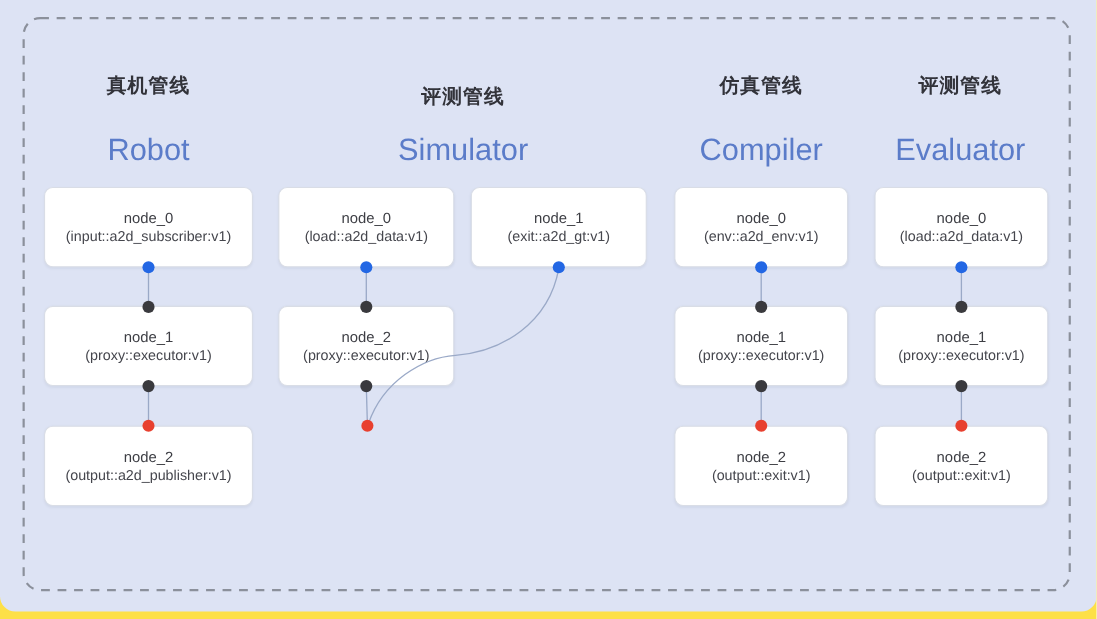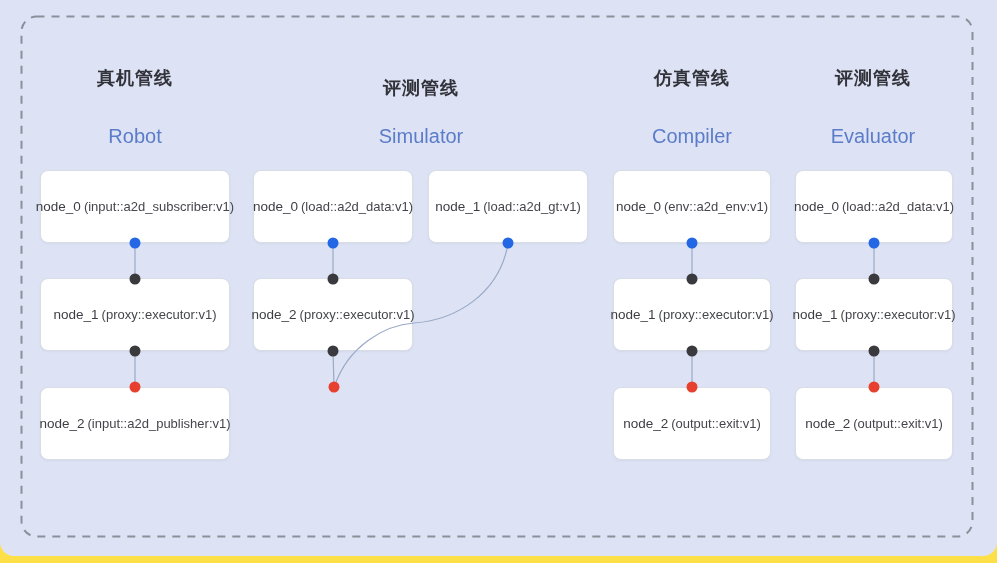--- a/index.html
+++ b/index.html
@@ -16,27 +16,27 @@
     position:absolute;left:0;top:0;width:997px;height:563px;
     pointer-events:none;
   }
   .dashed-rect{fill:none;stroke:#8b909b;stroke-width:2;stroke-dasharray:8 7;}
   .tzh{
     position:absolute;transform:translate(-50%,-50%);
     font-size:18px;font-weight:700;color:#32333a;letter-spacing:1px;white-space:nowrap;
   }
   .ten{
     position:absolute;transform:translate(-50%,-50%);
-    font-size:20px;font-weight:400;color:#5b7cc9;white-space:nowrap;
+    font-size:28px;font-weight:400;color:#5b7cc9;white-space:nowrap;
   }
   .node{
     position:absolute;height:73px;box-sizing:border-box;
     background:#ffffff;border:1px solid #d9dde6;border-radius:8px;
     box-shadow:0 1px 2px rgba(90,100,130,0.08);
-    display:flex;flex-direction:row;align-items:center;justify-content:center;
+    display:flex;flex-direction:column;align-items:center;justify-content:center;
     gap:3px;
   }
   .nname{font-size:13.5px;color:#3d3e44;line-height:1;}
   .ntype{font-size:13px;color:#45464d;line-height:1;white-space:nowrap;text-align:right;}
   .edge{fill:none;stroke:#9aa9c7;stroke-width:1.2;}
 </style>
 </head>
 <body>
 
 <div class="stage">
@@ -60,30 +60,30 @@
   <div class="node" style="left:40px;top:170px;width:190px;">
     <div class="nname">node_0</div>
     <div class="ntype">(input::a2d_subscriber:v1)</div>
   </div>
   <div class="node" style="left:40px;top:278px;width:190px;">
     <div class="nname">node_1</div>
     <div class="ntype">(proxy::executor:v1)</div>
   </div>
   <div class="node" style="left:40px;top:387px;width:190px;">
     <div class="nname">node_2</div>
-    <div class="ntype">(input::a2d_publisher:v1)</div>
+    <div class="ntype">(output::a2d_publisher:v1)</div>
   </div>
 
   <div class="node" style="left:253px;top:170px;width:160px;">
     <div class="nname">node_0</div>
     <div class="ntype">(load::a2d_data:v1)</div>
   </div>
   <div class="node" style="left:428px;top:170px;width:160px;">
     <div class="nname">node_1</div>
-    <div class="ntype">(load::a2d_gt:v1)</div>
+    <div class="ntype">(exit::a2d_gt:v1)</div>
   </div>
   <div class="node" style="left:253px;top:278px;width:160px;">
     <div class="nname">node_2</div>
     <div class="ntype">(proxy::executor:v1)</div>
   </div>
 
   <div class="node" style="left:613px;top:170px;width:158px;">
     <div class="nname">node_0</div>
     <div class="ntype">(env::a2d_env:v1)</div>
   </div>

